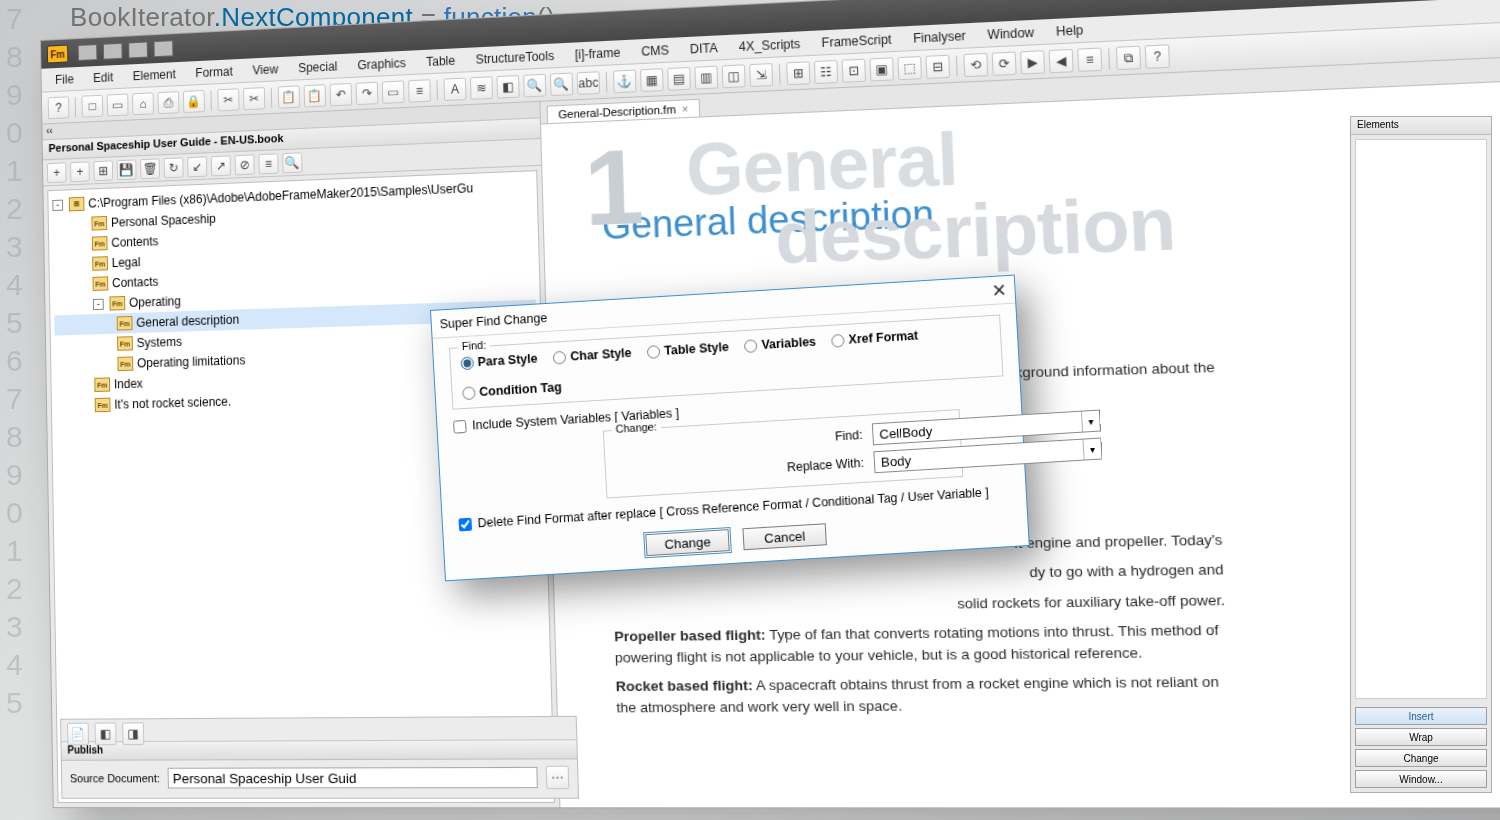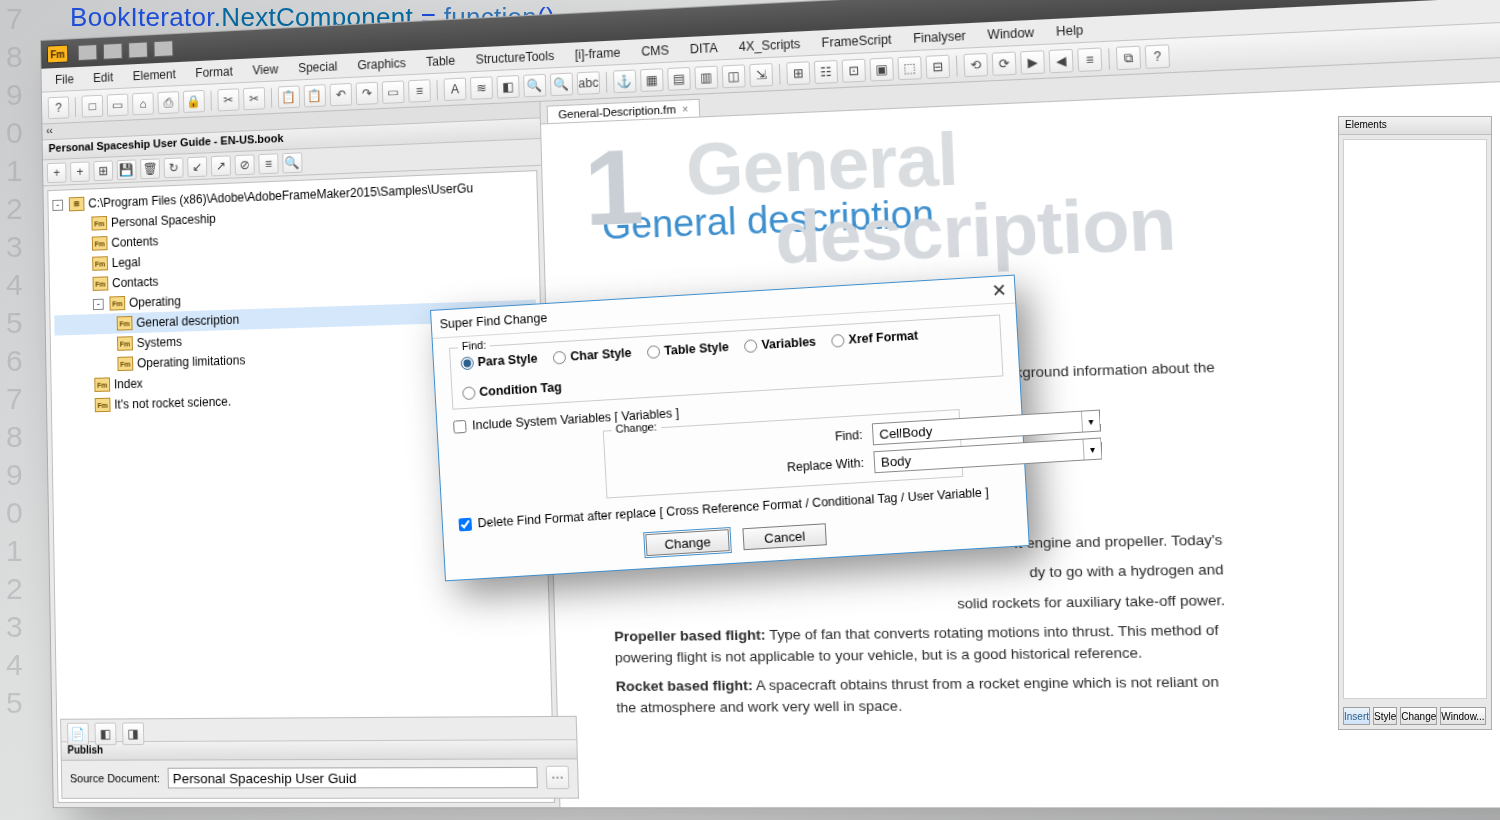--- a/index.html
+++ b/index.html
@@ -9,21 +9,21 @@
   position: relative;
   overflow: hidden;
 }
 
 
 .lnrs { position:absolute; left:6px; top:0; color:#9d9fa3; font-family:Consolas,monospace; font-size:30px; line-height:38px; opacity:.45;}
 .lnrs span{display:block;}
 
 
 .bg-code { position:absolute; top:2px; left:70px; font-family:Consolas,monospace; font-size:26px; color:#555; letter-spacing:.3px;}
-.bg-code .c1{color:#1d4ed8;} .bg-code .c2{color:#0369a1;} .bg-code .c3{color:#3175b8;}
+.bg-code .c1{color:#737373;} .bg-code .c2{color:#0369a1;} .bg-code .c3{color:#3175b8;}
 
 
 .adobe{position:absolute;right:44px;top:0;width:110px;height:120px;background:#e41b23;color:#fff;text-align:center;padding-top:12px;box-shadow:0 4px 12px rgba(0,0,0,.3)}
 .adobe .glyph{font-size:58px;font-weight:700;font-family:Impact,Arial;letter-spacing:-6px;line-height:62px}
 .adobe .name{font-size:19px;margin-top:6px}
 
 
 .scene{position:absolute;left:40px;top:40px;width:1420px;height:770px;perspective:2400px;perspective-origin:28% 30%}
 .app{transform:rotateX(3deg) rotateY(-9deg) rotateZ(-1.5deg);transform-origin:left top;width:1420px;height:760px;
   background:linear-gradient(#f1f1f1,#e5e5e5);border:1px solid #aaa;box-shadow:18px 24px 42px rgba(0,0,0,.25)}
@@ -62,25 +62,25 @@
 .doc-tab .x{color:#777;font-size:10px}
 .doc-body{flex:1;padding:26px 56px;position:relative;overflow:hidden}
 .gen-ghost{position:absolute;left:40px;top:6px;font-size:70px;font-weight:700;color:#d9dde0;letter-spacing:-1px}
 .gen-ghost .num{font-size:102px;color:#c9cfd4;font-weight:700}
 .gen-title{font-size:36px;color:#3d8fce;font-weight:500;margin-top:54px}
 .doc-text{margin-top:120px;font-size:13.5px;color:#2c2c2c;line-height:1.45;width:560px}
 .doc-text p{margin-bottom:8px}
 .doc-text b{font-weight:700}
 
 
-.rcol{position:absolute;right:8px;top:116px;width:154px}
+.rcol{position:absolute;right:8px;top:116px;width:142px}
 .panel{background:#e8e8e8;border:1px solid #aeaeae}
 .panel-hdr{height:18px;background:linear-gradient(#f2f2f2,#dedede);font-size:10px;padding:2px 6px;border-bottom:1px solid #bfbfbf}
 .panel-body{height:560px;background:#fff;border:1px solid #cfcfcf;margin:4px}
-.panel-btns{padding:4px;display:flex;flex-direction:row;gap:3px}
+.panel-btns{padding:4px;display:flex;flex-direction:column;gap:3px}
 .panel-btns button{height:18px;font-size:10px;background:linear-gradient(#fefefe,#e2e2e2);border:1px solid #9f9f9f}
 .panel-btns button:nth-child(1){background:linear-gradient(#eaf2fb,#cfe3f7);color:#2b5f8e}
 
 
 .publish{position:absolute;left:8px;bottom:8px;width:510px;height:78px;background:#ececec;border:1px solid #bfbfbf}
 .publish-hdr{height:18px;background:linear-gradient(#f2f2f2,#dedede);font-size:10px;padding:2px 6px;border-bottom:1px solid #bfbfbf;font-weight:700}
 .publish-row{padding:6px 8px;font-size:11px;display:flex;gap:8px;align-items:center}
 .publish-row input{flex:1;height:20px;border:1px solid #aaa;padding:0 4px}
 
 
@@ -341,21 +341,21 @@
 
  </div>
 </div>
 
 <div class="rcol">
   <div class="panel">
     <div class="panel-hdr">Elements</div>
     <div class="panel-body"></div>
     <div class="panel-btns">
         <button>Insert</button>
-        <button>Style</button>
+        <button>Wrap</button>
         <button>Change</button>
         <button>Window...</button>
       </div>
   </div>
 </div>
 
 <div class="dlg">
   <div class="dlg-hdr">
     <span>Super Find Change</span>
     <span class="x">✕</span>

